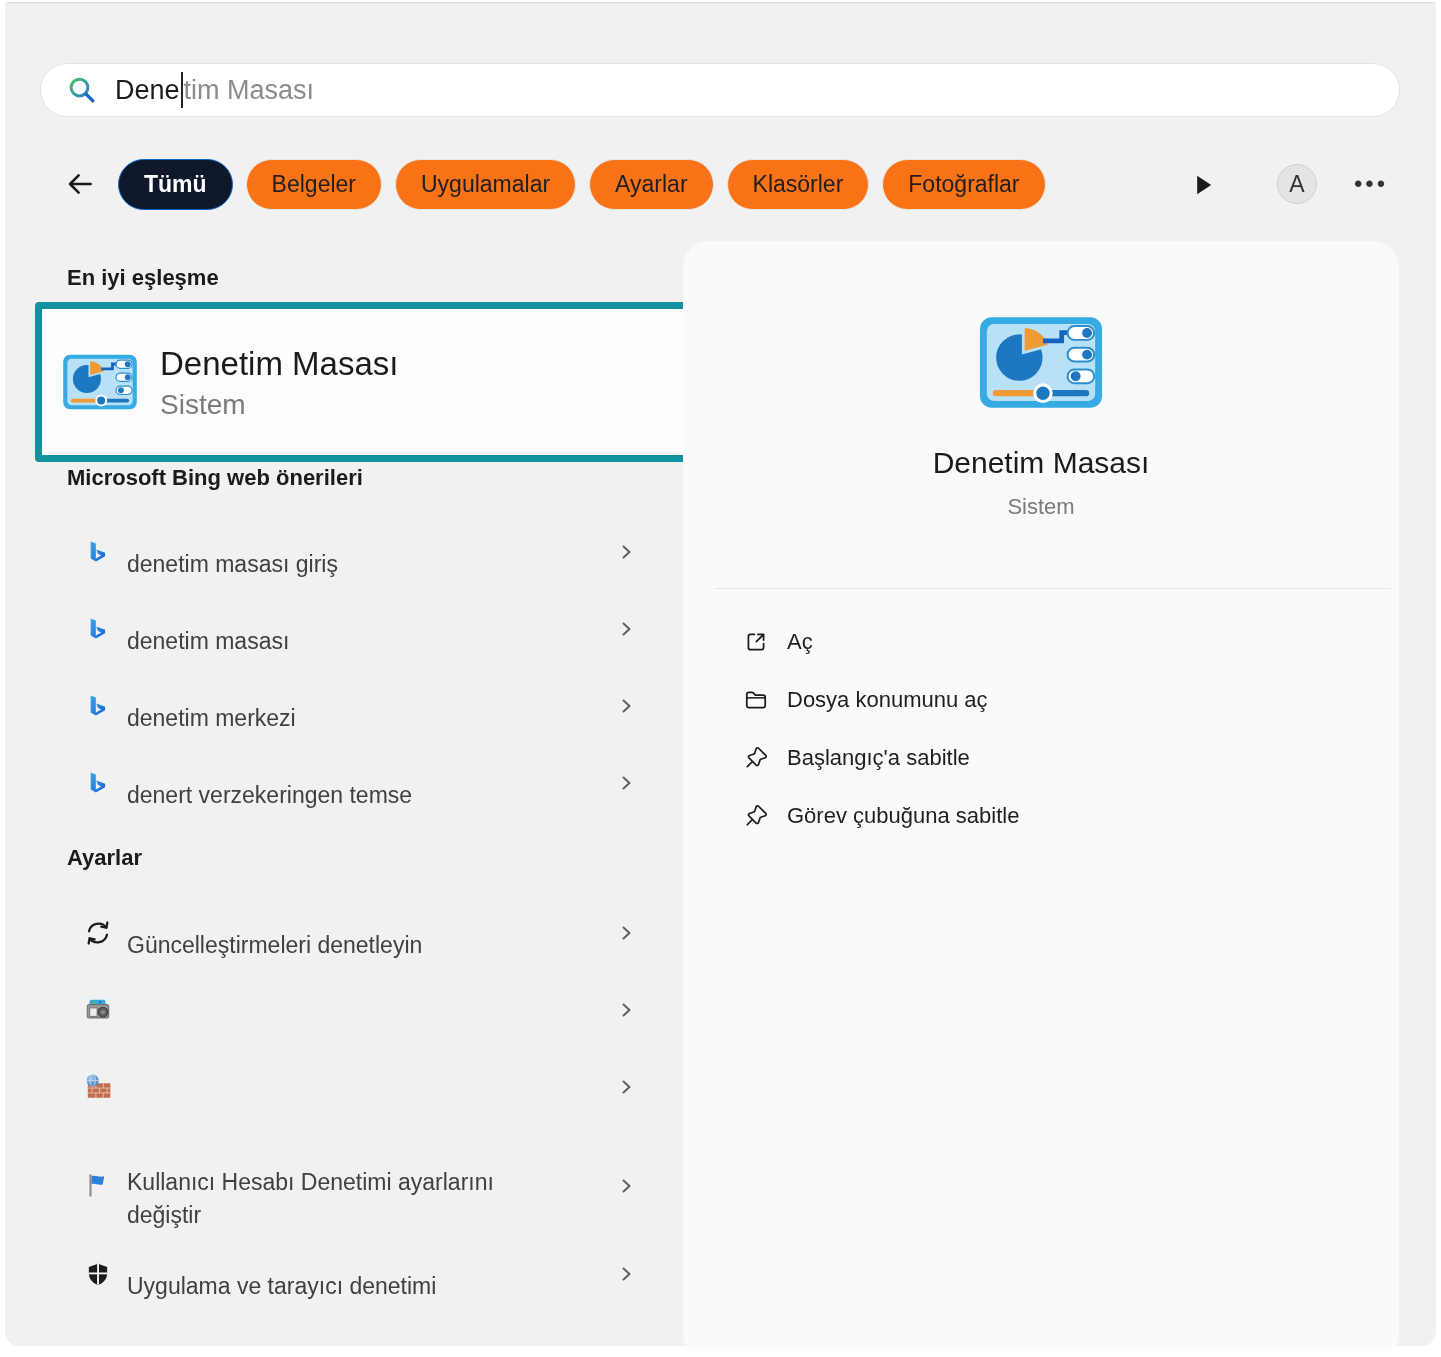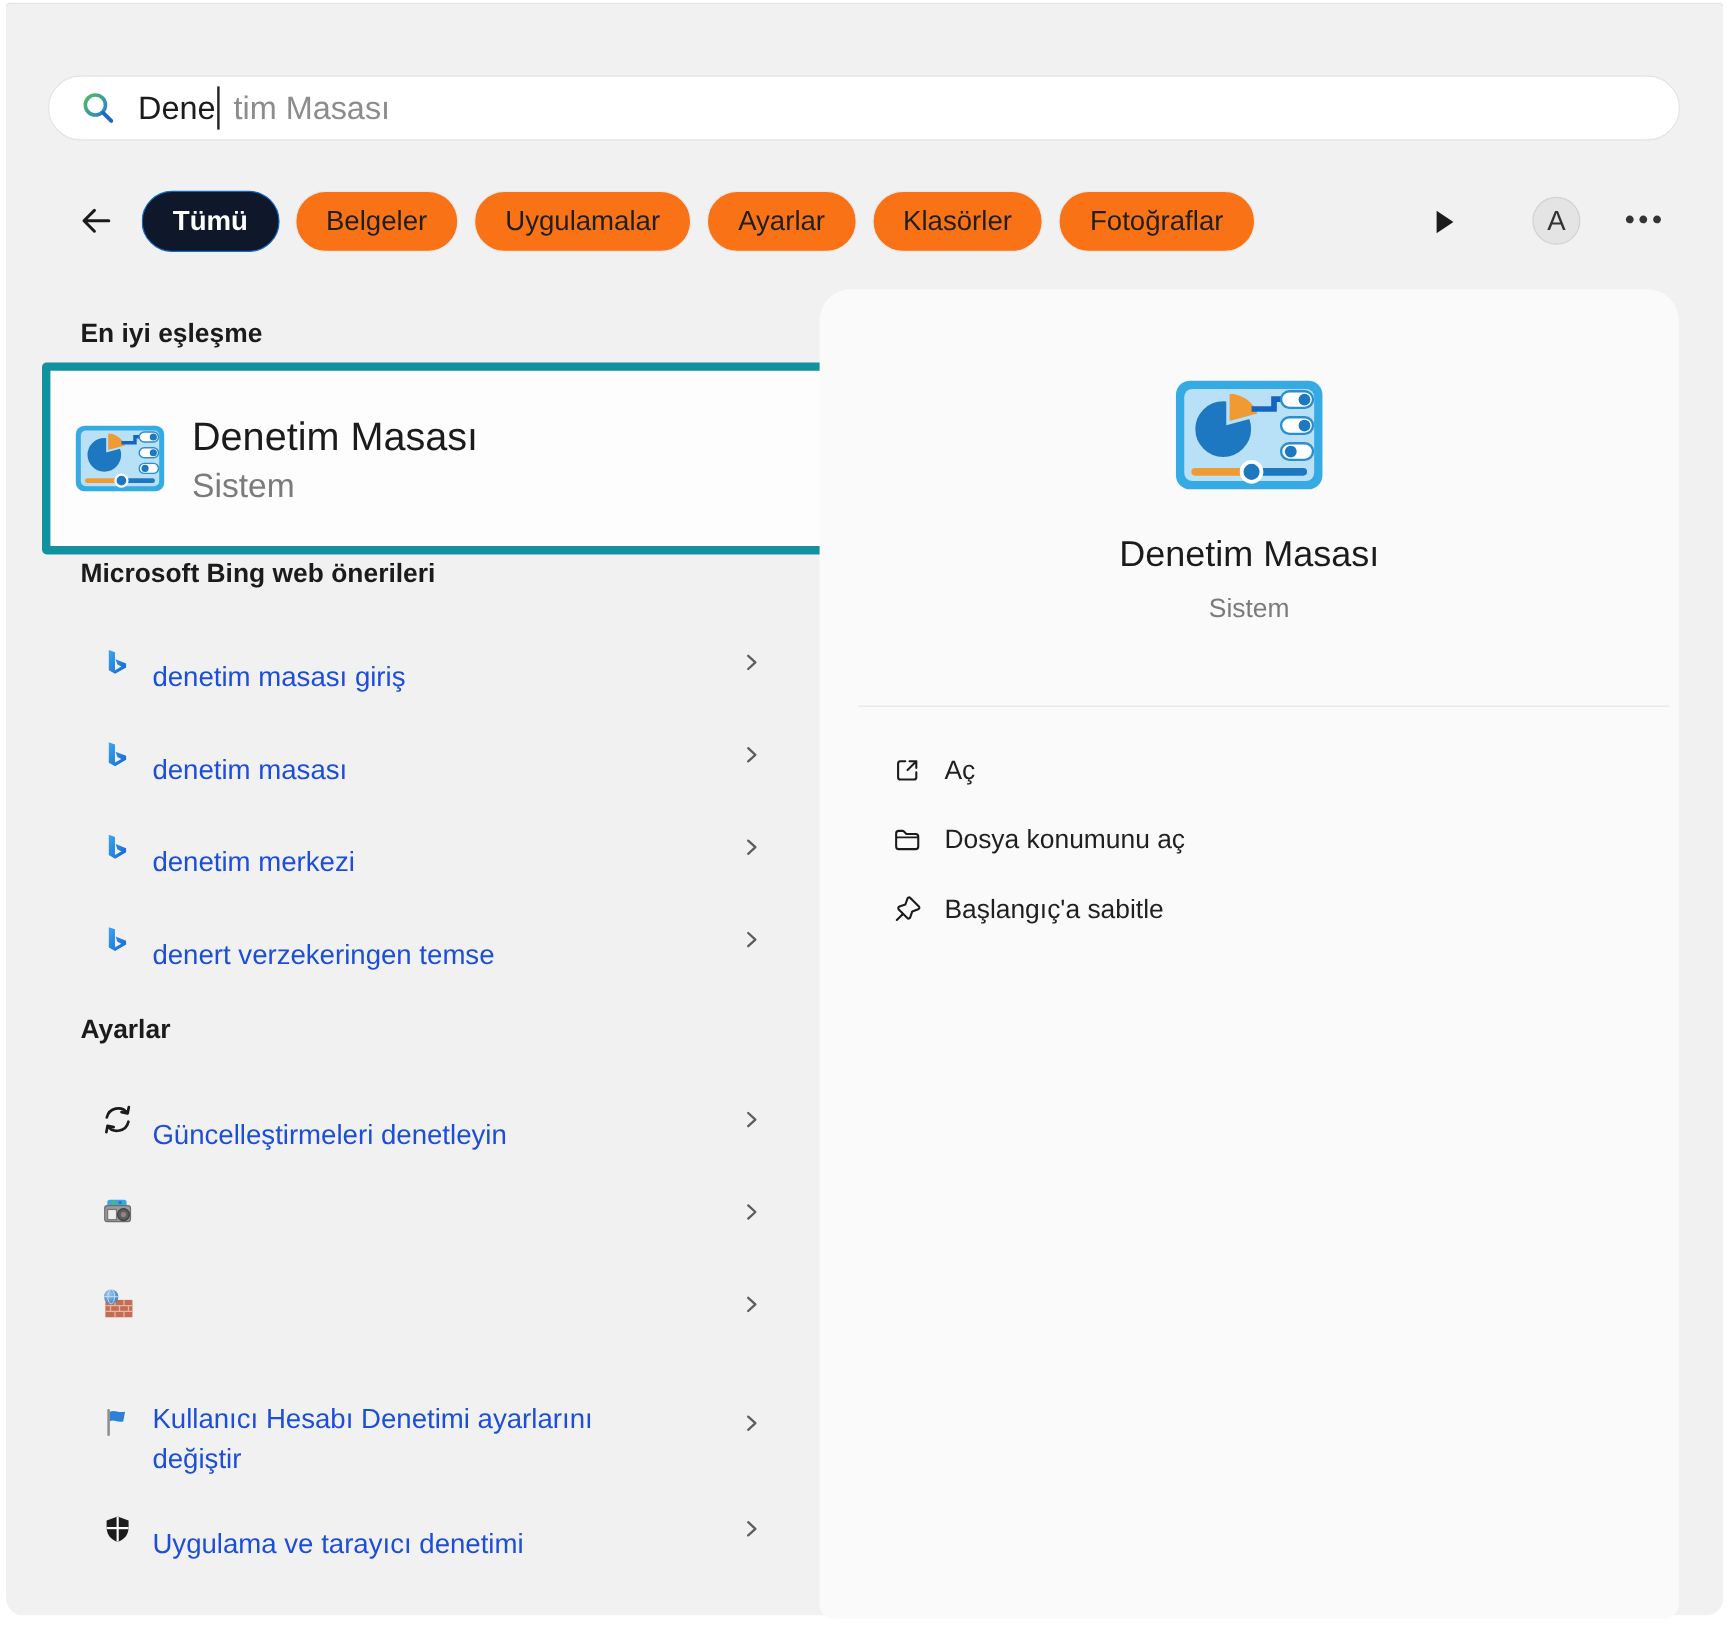--- a/index.html
+++ b/index.html
@@ -11,21 +11,21 @@
     border-radius:4px 4px 14px 14px;text-decoration:underline; }
 
   
   .searchbar { position:absolute; left:35px; top:60px; width:1360px; height:54px;
     background:#ffffff; border:1px solid #e4e4e4; border-radius:27px;
     display:flex; align-items:center; padding:0 20px 0 26px; }
   .searchbar .mag { width:30px; height:30px; flex:0 0 auto; margin-right:18px; }
   .search-text { font-size:27px; display:flex; align-items:center; white-space:pre; }
   .typed { color:#1b1b1b; }
   .caret { display:inline-block; width:2px; height:36px; background:#222; margin:0 1px; }
-  .ghost { color:#8c8c8c;margin-left:11px; }
+  .ghost { color:#8c8c8c; }
 
   
   .tabsrow { position:absolute; left:0; top:153px; width:1431px; height:56px; }
   .backbtn { position:absolute; left:57px; top:12px; width:36px; height:32px;
     background:none; border:none; cursor:pointer; }
   .tabstrip { position:absolute; left:113px; top:0; width:1046px; height:56px;
     display:flex; align-items:center; gap:13px; overflow:hidden; }
   .pill { flex:0 0 auto; height:51px; border-radius:26px; padding:0 25px;
     background:#f97316; border:1px solid #e7e7e7; font-size:23px; color:#1f1f1f;
     display:flex; align-items:center; white-space:nowrap; cursor:pointer; }
@@ -49,21 +49,21 @@
     border:7px solid #12929e; border-radius:4px; background:#fdfdfd;
     display:flex; align-items:center; padding-left:20px; gap:22px; cursor:pointer; }
   .annotated .cp-small { width:76px; height:58px; flex:0 0 auto; }
   .bm-title { font-size:33px; color:#1b1b1b; line-height:1.25; }
   .bm-sub { font-size:28px; color:#7b7b7b; margin-top:4px; }
 
   .lrow { position:absolute; left:30px; width:600px; height:52px;
     display:flex; align-items:center; padding-left:48px; cursor:pointer; }
   .lrow .licon { width:30px; height:30px; flex:0 0 auto; margin-right:14px;
     display:flex; align-items:center; justify-content:center; }
-  .lrow .llabel { font-size:23px; color:#1d4ed8; line-height:1.45;margin-top:26px; }
+  .lrow .llabel { font-size:23px; color:#404040; line-height:1.45;margin-top:26px; }
   .lrow .chev { margin-left:auto; width:18px; height:18px; flex:0 0 auto; }
 
   .bing-b { width:22px; height:26px; }
 
   
   .rpanel { position:absolute; left:678px; top:238px; width:716px; height:1108px;
     background:#fafafa; border-radius:26px 26px 12px 12px; }
   .rp-icon { display:block; margin:74px auto 0 auto; width:126px; height:95px; }
   .rp-title { margin-top:36px; text-align:center; font-size:30px; color:#1b1b1b; }
   .rp-sub { margin-top:14px; text-align:center; font-size:22px; color:#7b7b7b; }
@@ -338,16 +338,23 @@
         </svg>
         <span class="alabel">Dosya konumunu aç</span>
       </div>
       <div class="arow">
         <svg class="aicon" viewBox="0 0 24 24">
           <path d="M14.4,3 L21,9.6 C21.7,10.3 21.4,11.5 20.5,11.8 L15.9,13.4 L14.3,18 C14,19 12.8,19.2 12.1,18.5 L5.5,11.9 C4.8,11.2 5.1,10 6,9.7 L10.6,8.1 L12.2,3.5 C12.5,2.6 13.7,2.3 14.4,3 Z" fill="none" stroke="#1b1b1b" stroke-width="1.6" stroke-linejoin="round"></path>
           <path d="M8.3,15.7 L4,20" fill="none" stroke="#1b1b1b" stroke-width="1.6" stroke-linecap="round"></path>
         </svg>
         <span class="alabel">Başlangıç'a sabitle</span>
       </div>
+      <div class="arow">
+        <svg class="aicon" viewBox="0 0 24 24">
+          <path d="M14.4,3 L21,9.6 C21.7,10.3 21.4,11.5 20.5,11.8 L15.9,13.4 L14.3,18 C14,19 12.8,19.2 12.1,18.5 L5.5,11.9 C4.8,11.2 5.1,10 6,9.7 L10.6,8.1 L12.2,3.5 C12.5,2.6 13.7,2.3 14.4,3 Z" fill="none" stroke="#1b1b1b" stroke-width="1.6" stroke-linejoin="round"></path>
+          <path d="M8.3,15.7 L4,20" fill="none" stroke="#1b1b1b" stroke-width="1.6" stroke-linecap="round"></path>
+        </svg>
+        <span class="alabel">Görev çubuğuna sabitle</span>
+      </div>
     </div>
   </div>
 
 </div>
 
 </body></html>

